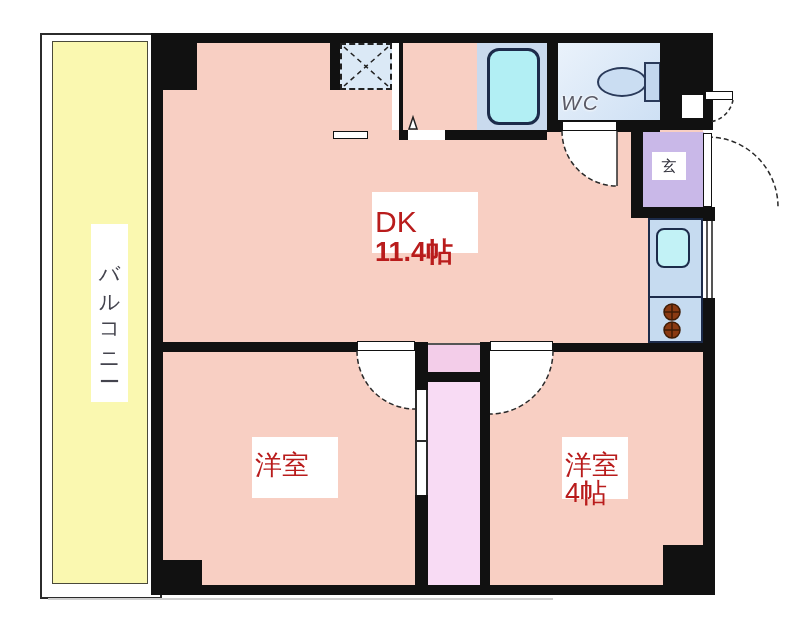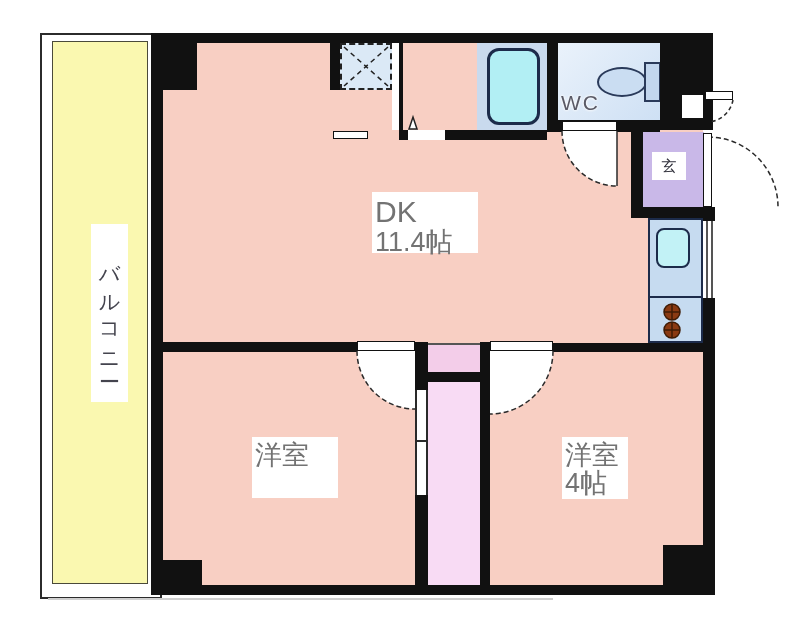--- a/index.html
+++ b/index.html
@@ -56,21 +56,21 @@
   .washer-space{left:340px;top:43px;width:52px;height:47px;background:#DBE9F6;border:2px dashed #222;}
   .bath-room{left:403px;top:43px;width:74px;height:87px;background:#DCE9F5;
     display:flex;align-items:center;justify-content:center;font-size:17px;color:#3a3a46;
     text-shadow:0 0 3px #fff,0 0 3px #fff;}
   .tub-room{left:477px;top:43px;width:70px;height:87px;background:#C9DAEE;}
   .bathtub{left:487px;top:48px;width:53px;height:77px;background:#B2EFF4;border:3px solid #1c2b4a;border-radius:12px;}
   .wc-room{left:558px;top:43px;width:102px;height:77px;background:linear-gradient(135deg,#EAF2FB,#CEE0F4);}
   .toilet-bowl{left:597px;top:67px;width:50px;height:30px;background:#CADDF2;border:2px solid #2a3a5a;border-radius:50%;}
   .toilet-tank{left:644px;top:62px;width:17px;height:40px;background:#C2D6EE;border:2px solid #2a3a5a;}
   .wc-label{left:561px;top:91px;font-size:21px;letter-spacing:2px;color:#5a5a66;
-    text-shadow:0 0 3px #fff,0 0 3px #fff;}
+    text-shadow:0 0 3px #fff,0 0 3px #fff;font-style:italic;}
   .genkan{left:643px;top:132px;width:61px;height:75px;background:#C9B8E8;}
   .genkan-label{left:652px;top:152px;width:34px;height:28px;background:#fff;
     display:flex;align-items:center;justify-content:center;font-size:15px;color:#2d2d38;}
 
   
   .kitchen-counter{left:648px;top:218px;width:55px;height:125px;background:#C6DBF0;border:2px solid #1c2b4a;}
   .kitchen-divider{left:648px;top:296px;width:55px;height:2px;background:#1c2b4a;}
   .sink{left:656px;top:228px;width:34px;height:40px;background:#C2F2F6;border:2px solid #1c2b4a;border-radius:8px;}
 
   
@@ -86,23 +86,23 @@
   .leaf-b1{left:357px;top:341px;width:58px;height:10px;}
   .leaf-b2{left:490px;top:341px;width:63px;height:10px;}
   .leaf-entrance{left:703px;top:133px;width:9px;height:74px;}
   .leaf-small{left:705px;top:91px;width:28px;height:9px;}
   .leaf-bath-open{left:333px;top:131px;width:35px;height:8px;}
 
   
   .overlay{left:0;top:0;width:800px;height:623px;pointer-events:none;}
 
   
-  .room-label{background:#fff;color:#737373;line-height:1.05;padding:4px 3px;}
+  .room-label{background:#fff;color:#b91c1c;line-height:1.05;padding:14px 3px;}
   .dk-label{left:372px;top:192px;width:106px;height:61px;font-size:30px;}
-  .dk-label .size{font-size:27px;}
+  .dk-label .size{font-size:27px;font-weight:bold;}
   .b1-label{left:252px;top:437px;width:86px;height:61px;font-size:27px;}
   .b2-label{left:562px;top:437px;width:66px;height:62px;font-size:27px;}
 </style>
 </head>
 <body>
 
 <div class="stage">
 
   <div class="abs balcony-frame"></div>
   <div class="abs balcony"></div>

